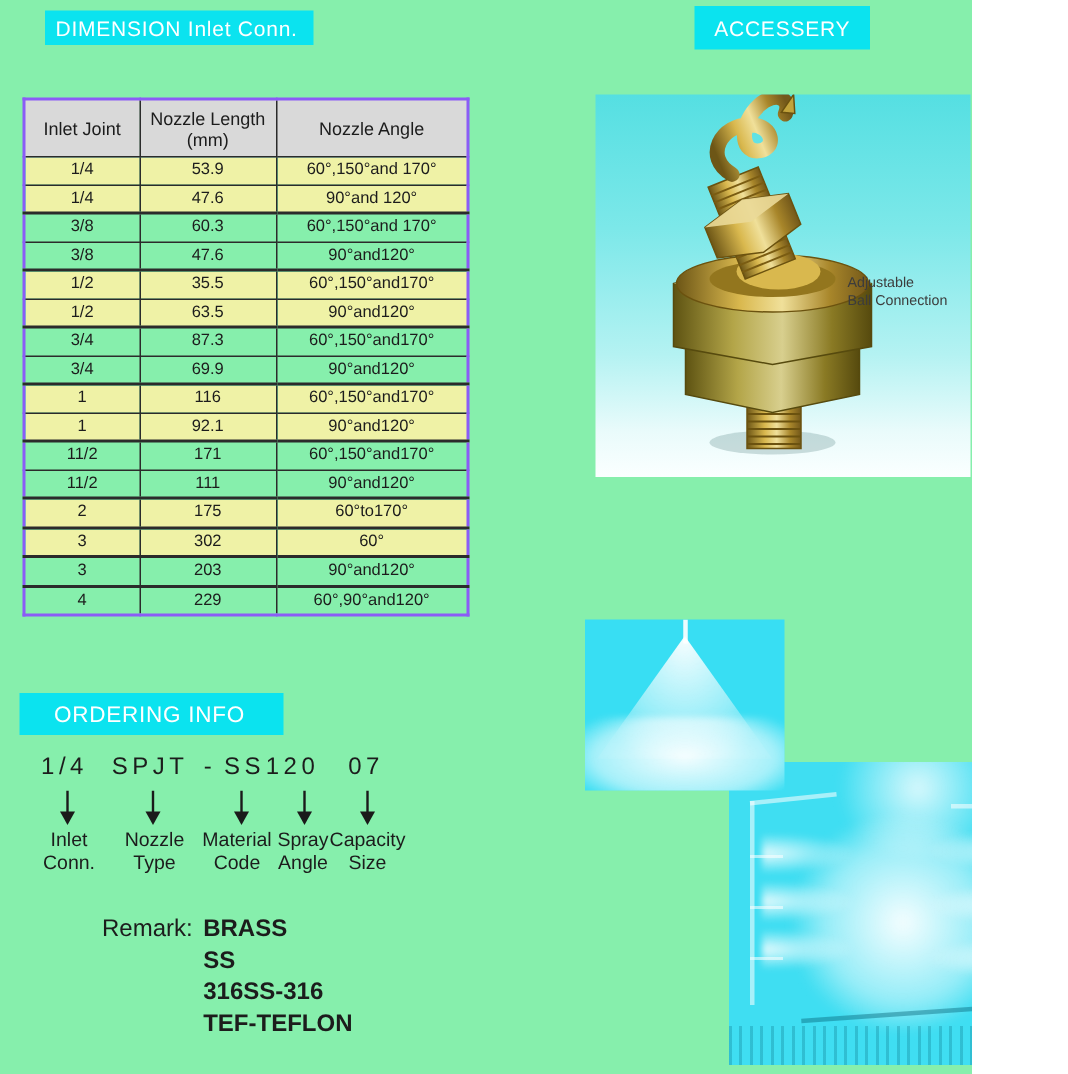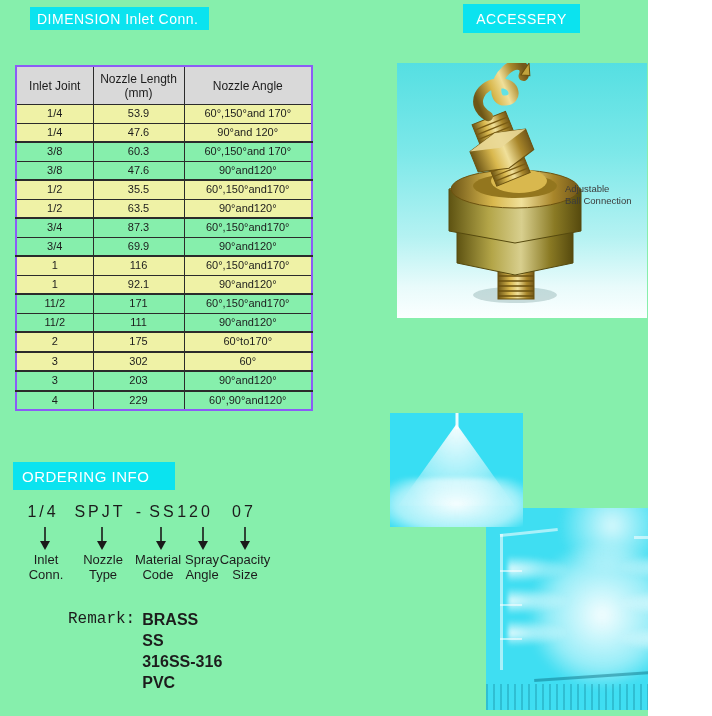--- a/index.html
+++ b/index.html
@@ -4,21 +4,21 @@
 <style>
   html,body{margin:0;padding:0;background:#ffffff;}
   .page{position:relative;width:648px;height:716px;background:#86efac;overflow:hidden;
         font-family:"Liberation Sans",sans-serif;color:#1c1c1c;}
 
   
   .banner{position:absolute;background:#0be3ef;color:#ffffff;letter-spacing:.5px;
           display:flex;align-items:center;}
   .banner-dimension{left:30px;top:7px;width:172px;height:23px;font-size:14px;padding-left:7px;}
   .banner-accessory{left:463px;top:4px;width:117px;height:29px;font-size:14px;justify-content:center;}
-  .banner-ordering{left:13px;top:462px;width:153px;height:28px;font-size:15px;padding-left:9px;}
+  .banner-ordering{left:13px;top:462px;width:153px;height:28px;font-size:15px;padding-left:23px;}
 
   
   table.dim{position:absolute;left:15px;top:65px;width:296px;border-collapse:collapse;
             table-layout:fixed;border:2px solid #8b5cf6;}
   table.dim th{background:#d9d9d9;font-weight:normal;font-size:12px;line-height:14px;
                height:35px;border:1px solid #2b2b2b;text-align:center;white-space:pre-line;}
   table.dim td{font-size:11px;height:17.5px;line-height:17.5px;padding:0;text-align:center;
                border:1px solid #2b2b2b;overflow:hidden;white-space:nowrap;}
   table.dim tr.hl td{background:#eff2a6;}
   table.dim tr.group-end td{border-bottom-width:2px;}
@@ -31,21 +31,21 @@
 
   
   .code-part{position:absolute;top:503px;transform:translateX(-50%);font-size:16px;
              letter-spacing:3px;color:#1c1c1c;white-space:nowrap;}
   .down-arrow{position:absolute;top:527px;transform:translateX(-50%);}
   .code-label{position:absolute;top:552px;transform:translateX(-50%);font-size:13px;
               line-height:15px;text-align:center;white-space:pre-line;color:#1c1c1c;}
 
   
   .remark{position:absolute;left:68px;top:609px;display:flex;font-size:16px;line-height:21px;}
-  .remark-label{margin-right:7px;font-family:Liberation Mono, monospace;}
+  .remark-label{margin-right:7px;}
   .remark-lines span{display:block;font-weight:bold;}
 
   
   .spray1{position:absolute;left:390px;top:413px;width:133px;height:114px;background:#38def3;
           overflow:hidden;z-index:2;}
   .spray1 .stem{position:absolute;left:50%;top:0;width:3px;height:16px;background:rgba(255,255,255,.9);
           transform:translateX(-50%);filter:blur(.5px);}
   .spray1 .cone{position:absolute;left:6%;top:11px;width:88%;height:72%;
           background:radial-gradient(ellipse at 50% 0%,rgba(255,255,255,.97) 0%,rgba(255,255,255,.45) 55%,rgba(255,255,255,.08) 80%);
           clip-path:polygon(50% 0,100% 100%,0 100%);filter:blur(1.5px);}
@@ -262,21 +262,21 @@
 Angle</div>
   <div class="code-label" style="left:245px">Capacity
 Size</div>
 
   <div class="remark">
     <div class="remark-label">Remark:</div>
     <div class="remark-lines">
       <span>BRASS</span>
       <span>SS</span>
       <span>316SS-316</span>
-      <span>PVC</span>
+      <span>TEF-TEFLON</span>
     </div>
   </div>
 
   <div class="spray1">
     <div class="stem"></div>
     <div class="cone"></div>
     <div class="fog"></div>
   </div>
 
   <div class="spray2">

